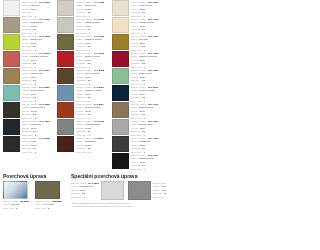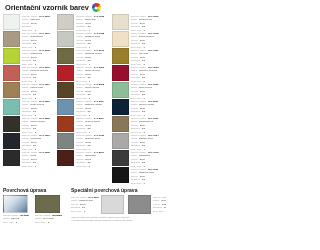--- a/index.html
+++ b/index.html
@@ -46,24 +46,20 @@
   .sp-item{display:flex;gap:2px;align-items:flex-start;}
   .sp-meta{display:flex;flex-direction:column;padding-top:0.5px;}
   .footnote{font-size:1.9px;color:#8a8a8a;line-height:2.6px;margin-top:2px;}
   .footnote div{white-space:nowrap;overflow:hidden;}
 </style>
 </head>
 <body>
 
 <div class="sheet">
 
-  <div class="header">
-    <div class="title">Orientační vzorník barev</div>
-    <div class="logo"></div>
-  </div>
 
   <div class="grid" id="grid">
       <div class="col">
         <div class="card">
           <div class="chip" style="background: rgb(238, 243, 239);"></div>
           <div class="meta">
             <div class="mrow">
               <span class="mk">barevný odstín</span>
               <span class="mv b">RAL 9010</span>
             </div>

